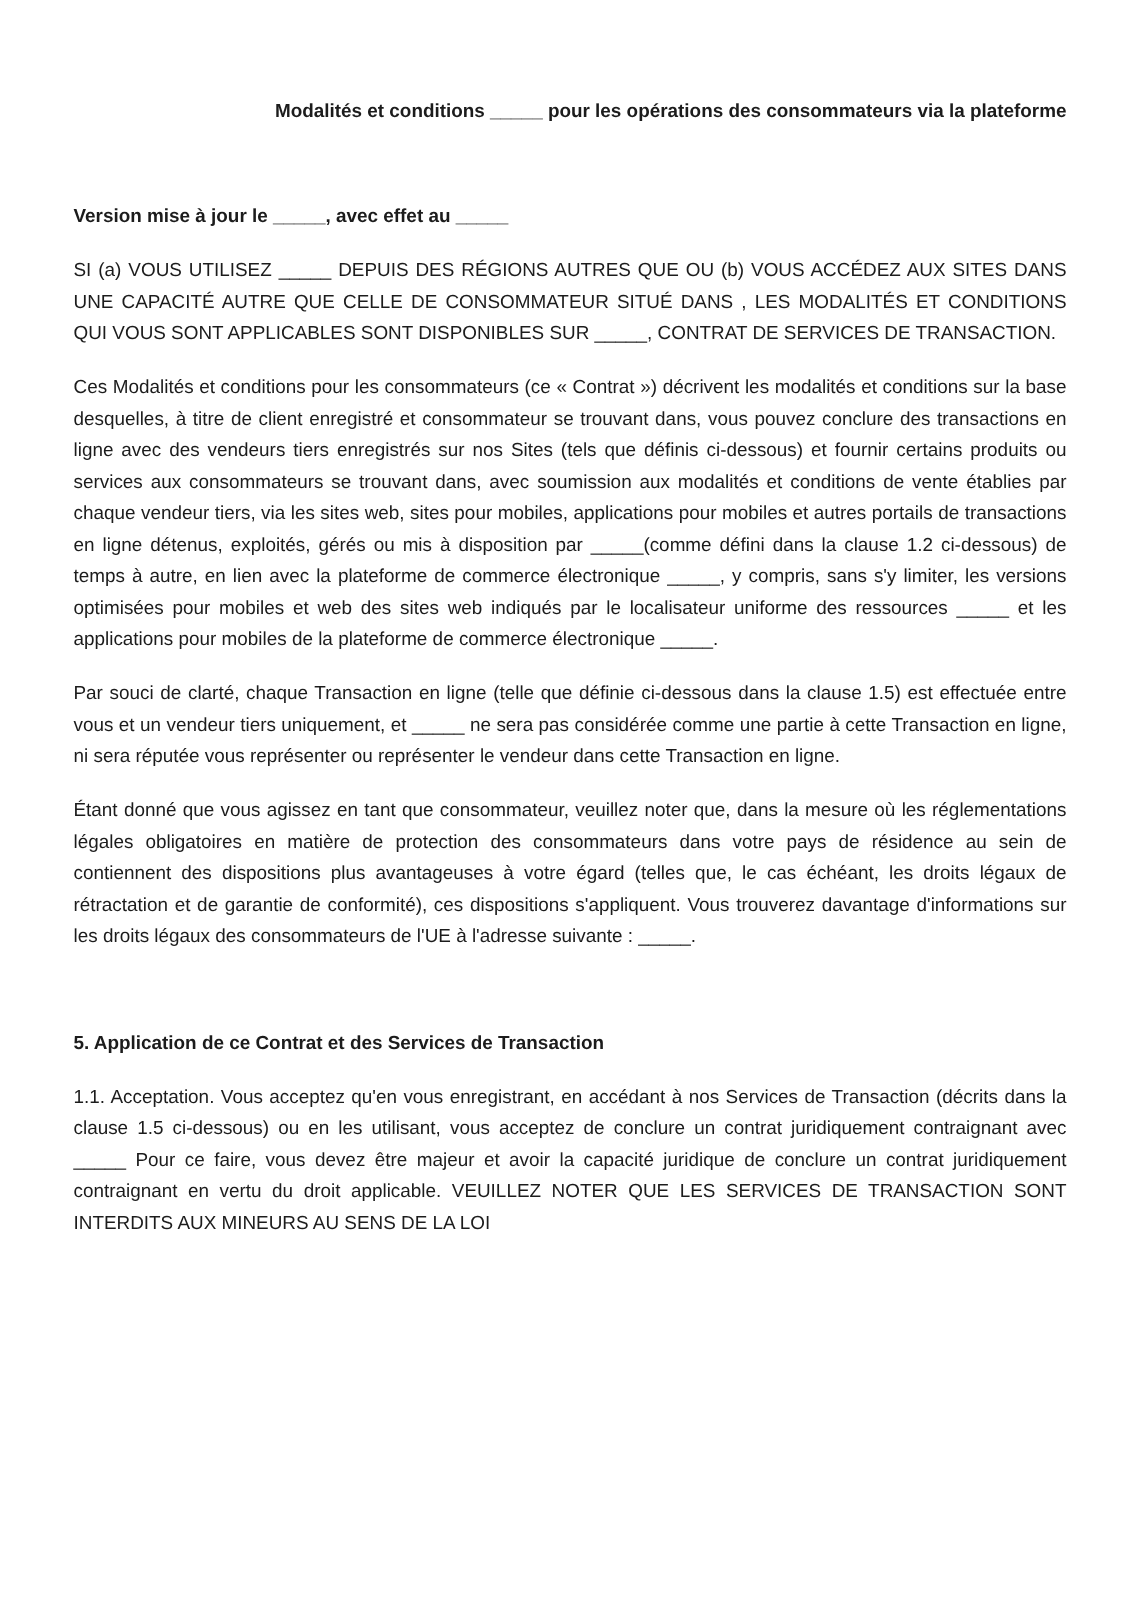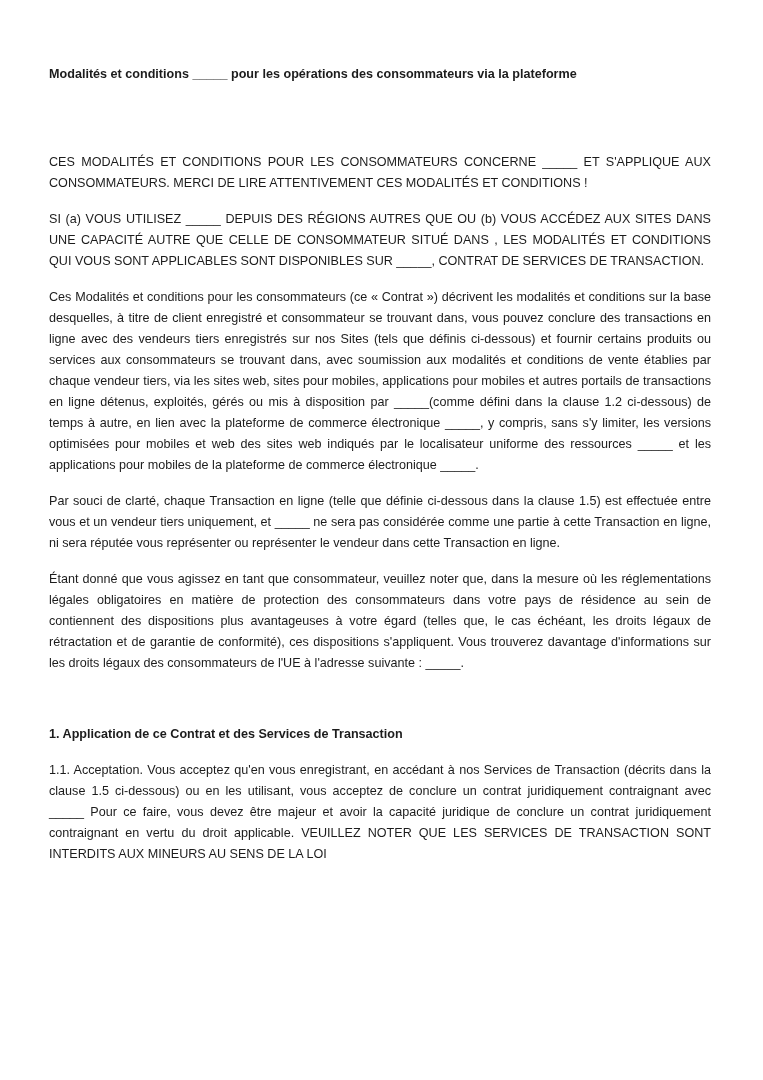--- a/index.html
+++ b/index.html
@@ -18,22 +18,22 @@
     font-family: "Liberation Sans", "DejaVu Sans", sans-serif;
     font-size: 12.6px;
     line-height: 21px;
     color: #1c1c1c;
     -webkit-font-smoothing: antialiased;
   }
   .doc-title {
     font-size: 12.6px;
     line-height: 21px;
     font-weight: bold;
-    text-align: left;
-    margin: 0 0 67px 0;
+    text-align: right;
+    margin: 0 0 49px 0;
     padding: 0;
   }
   .para {
     margin: 15px 0 0 0;
     padding: 0;
   }
   .para.first {
     margin-top: 0;
   }
   .justify {
@@ -53,29 +53,29 @@
     font-weight: normal;
   }
 </style>
 </head>
 <body>
 
 <div class="page">
 
   <h1 class="doc-title">Modalités et conditions _____ pour les opérations des consommateurs via la plateforme</h1>
 
+  <p class="para first bold">Version mise à jour le _____, avec effet au _____</p>
 
 
-  <p class="para justify">CES MODALITÉS ET CONDITIONS POUR LES CONSOMMATEURS CONCERNE _____ ET S'APPLIQUE AUX CONSOMMATEURS. MERCI DE LIRE ATTENTIVEMENT CES MODALITÉS ET CONDITIONS !</p>
 
   <p class="para justify">SI (a) VOUS UTILISEZ _____ DEPUIS DES RÉGIONS AUTRES QUE OU (b) VOUS ACCÉDEZ AUX SITES DANS UNE CAPACITÉ AUTRE QUE CELLE DE CONSOMMATEUR SITUÉ DANS , LES MODALITÉS ET CONDITIONS QUI VOUS SONT APPLICABLES SONT DISPONIBLES SUR _____, CONTRAT DE SERVICES DE TRANSACTION.</p>
 
   <p class="para justify">Ces Modalités et conditions pour les consommateurs (ce « Contrat ») décrivent les modalités et conditions sur la base desquelles, à titre de client enregistré et consommateur se trouvant dans, vous pouvez conclure des transactions en ligne avec des vendeurs tiers enregistrés sur nos Sites (tels que définis ci-dessous) et fournir certains produits ou services aux consommateurs se trouvant dans, avec soumission aux modalités et conditions de vente établies par chaque vendeur tiers, via les sites web, sites pour mobiles, applications pour mobiles et autres portails de transactions en ligne détenus, exploités, gérés ou mis à disposition par _____(comme défini dans la clause 1.2 ci-dessous) de temps à autre, en lien avec la plateforme de commerce électronique _____, y compris, sans s'y limiter, les versions optimisées pour mobiles et web des sites web indiqués par le localisateur uniforme des ressources _____ et les applications pour mobiles de la plateforme de commerce électronique _____.</p>
 
   <p class="para justify">Par souci de clarté, chaque Transaction en ligne (telle que définie ci-dessous dans la clause 1.5) est effectuée entre vous et un vendeur tiers uniquement, et _____ ne sera pas considérée comme une partie à cette Transaction en ligne, ni sera réputée vous représenter ou représenter le vendeur dans cette Transaction en ligne.</p>
 
   <p class="para justify">Étant donné que vous agissez en tant que consommateur, veuillez noter que, dans la mesure où les réglementations légales obligatoires en matière de protection des consommateurs dans votre pays de résidence au sein de contiennent des dispositions plus avantageuses à votre égard (telles que, le cas échéant, les droits légaux de rétractation et de garantie de conformité), ces dispositions s'appliquent. Vous trouverez davantage d'informations sur les droits légaux des consommateurs de l'UE à l'adresse suivante : _____.</p>
 
-  <h2 class="section-heading">1. Application de ce Contrat et des Services de Transaction</h2>
+  <h2 class="section-heading">5. Application de ce Contrat et des Services de Transaction</h2>
 
   <p class="para justify"><span class="clause-lead">1.1. Acceptation</span><span>. Vous acceptez qu'en vous enregistrant, en accédant à nos Services de Transaction (décrits dans la clause 1.5 ci-dessous) ou en les utilisant, vous acceptez de conclure un contrat juridiquement contraignant avec _____ Pour ce faire, vous devez être majeur et avoir la capacité juridique de conclure un contrat juridiquement contraignant en vertu du droit applicable. VEUILLEZ NOTER QUE LES SERVICES DE TRANSACTION SONT INTERDITS AUX MINEURS AU SENS DE LA LOI</span></p>
 
 </div>
 
 </body></html>

